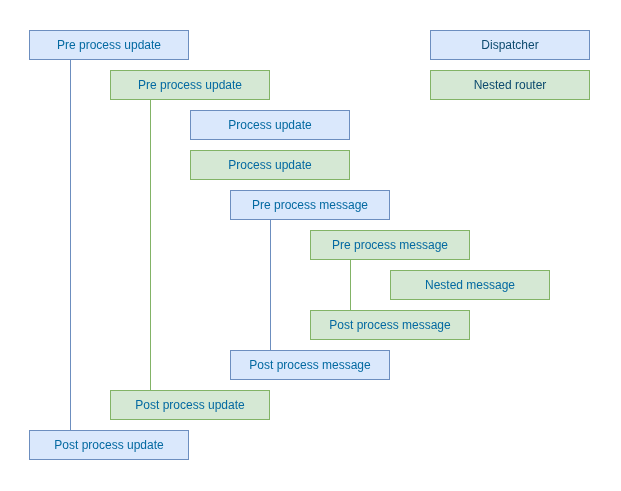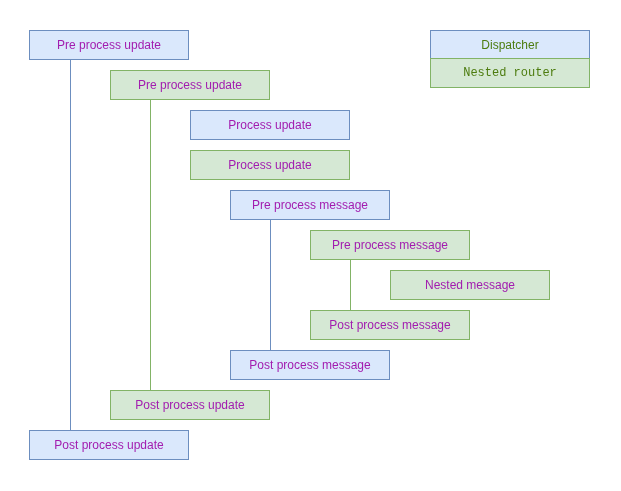--- a/index.html
+++ b/index.html
@@ -27,21 +27,21 @@
   .connector.green { background: #82b366; }
 
   .node {
     position: absolute;
     box-sizing: border-box;
     width: 160px;
     height: 30px;
     line-height: 28px;
     text-align: center;
     font-size: 12px;
-    color: #a21caf;
+    color: #0369a1;
     border-style: solid;
     border-width: 1px;
     white-space: nowrap;
     z-index: 2;
   }
   .node.blue {
     background: #dae8fc;
     border-color: #6c8ebf;
   }
   .node.green {
@@ -49,21 +49,21 @@
     border-color: #82b366;
   }
   .legend-node {
     position: absolute;
     box-sizing: border-box;
     width: 160px;
     height: 30px;
     line-height: 28px;
     text-align: center;
     font-size: 12px;
-    color: #4d7c0f;
+    color: #0c4a6e;
     border-style: solid;
     border-width: 1px;
     white-space: nowrap;
     z-index: 2;
   }
   .legend-node.blue {
     background: #dae8fc;
     border-color: #6c8ebf;
   }
   .legend-node.green {
@@ -87,15 +87,15 @@
   <div class="node green" style="left:190px; top:150px;">Process update</div>
   <div class="node blue" style="left:230px; top:190px;">Pre process message</div>
   <div class="node green" style="left:310px; top:230px;">Pre process message</div>
   <div class="node green" style="left:390px; top:270px;">Nested message</div>
   <div class="node green" style="left:310px; top:310px;">Post process message</div>
   <div class="node blue" style="left:230px; top:350px;">Post process message</div>
   <div class="node green" style="left:110px; top:390px;">Post process update</div>
   <div class="node blue" style="left:29px;  top:430px;">Post process update</div>
 
   <div class="legend-node blue" style="left:430px; top:30px;">Dispatcher</div>
-  <div class="legend-node green" style="left:430px; top:58px;font-family:Liberation Mono, monospace;">Nested router</div>
+  <div class="legend-node green" style="left:430px; top:70px;">Nested router</div>
 
 </div>
 
 </body></html>

